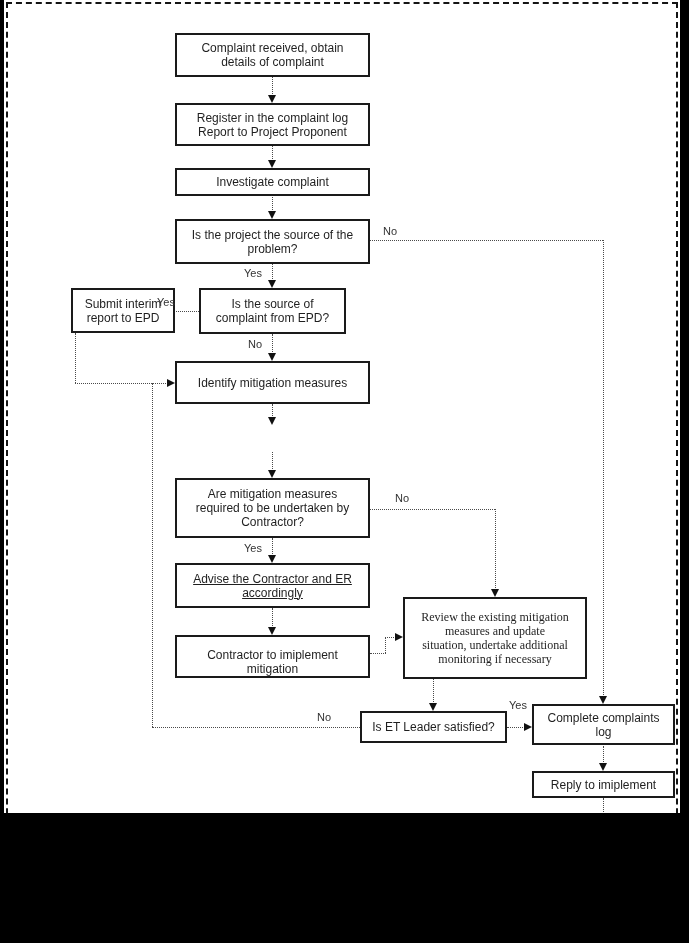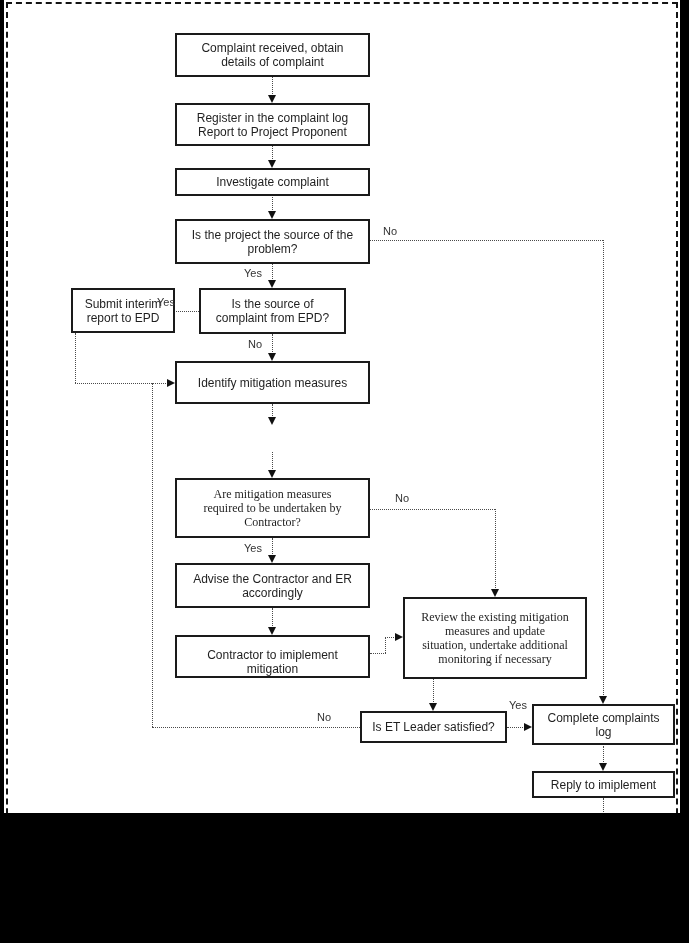--- a/index.html
+++ b/index.html
@@ -33,22 +33,22 @@
 
   
   #b1 {left:175px;top:33px; width:195px;height:44px;}
   #b2 {left:175px;top:103px;width:195px;height:43px;}
   #b3 {left:175px;top:168px;width:195px;height:28px;}
   #b4 {left:175px;top:219px;width:195px;height:45px;}
   #b5 {left:199px;top:288px;width:147px;height:46px;}
   #b6 {left:23px; top:288px;width:104px;height:45px;margin-left:48px;}
   #b7 {left:175px;top:361px;width:195px;height:43px;}
   #b8 {left:175px;top:425px;width:195px;height:28px;}
-  #b9 {left:175px;top:478px;width:195px;height:60px;font-family:Liberation Serif, serif;}
-  #b10{left:175px;top:563px;width:195px;height:45px;}
+  #b9 {left:175px;top:478px;width:195px;height:60px;}
+  #b10{left:175px;top:563px;width:195px;height:45px;text-decoration:underline;}
   #b11{left:175px;top:635px;width:195px;height:43px;align-items:flex-end;}
   #b12{left:403px;top:597px;width:184px;height:82px;font-family:Liberation Serif, serif;}
   #b13{left:360px;top:711px;width:147px;height:32px;}
   #b14{left:532px;top:704px;width:143px;height:41px;}
   #b15{left:532px;top:771px;width:143px;height:27px;}
   #b16{left:529px;top:825px;width:148px;height:62px;}
 
   
   #l1 {left:272px;top:77px; height:19px;}
   #l2 {left:272px;top:146px;height:15px;}

